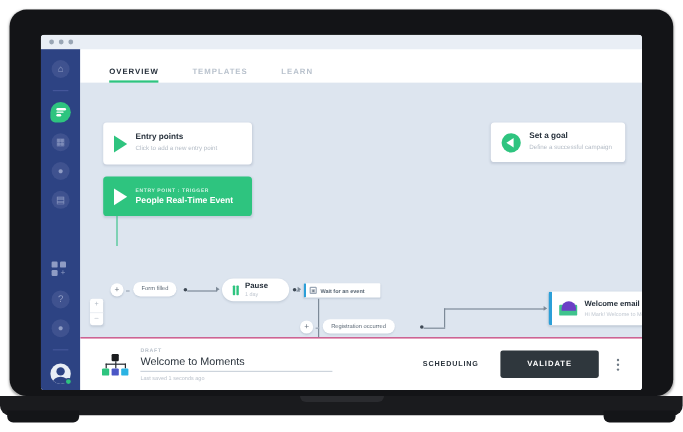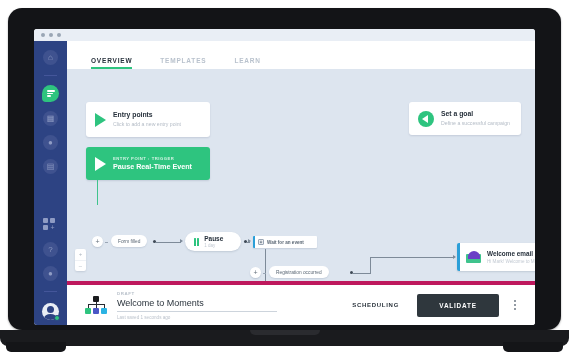--- a/index.html
+++ b/index.html
@@ -216,21 +216,21 @@
     display:flex; flex-direction:column;
   }
   .zoomctl div{ flex:1; display:flex; align-items:center; justify-content:center;
     font-size:6px; color:#aeb7c1; }
   .zoomctl div:first-child{ border-bottom:1px solid #eef1f5; }
 
   
   .bottombar{
     height:44px; background:#fff; flex:0 0 44px;
     display:flex; align-items:center; padding:0 14px 0 18px; gap:10px;
-    border-top:4px solid #be185d;
+    border-top:1px solid #be185d;
   }
   .flow-ico{ position:relative; width:22px; height:18px; flex:0 0 22px;}
   .flow-ico .sq{ position:absolute; width:6px; height:6px; border-radius:1px;}
   .flow-ico .root{ left:8px; top:0; background:#1b1c1f;}
   .flow-ico .c1{ left:0; top:12px; background:#2ec47f;}
   .flow-ico .c2{ left:8px; top:12px; background:#4b57c6;}
   .flow-ico .c3{ left:16px; top:12px; background:#2bb3e3;}
   .flow-ico .bar{ position:absolute; left:2.5px; top:8px; width:17px; height:1px; background:#262a30;}
   .flow-ico .st{ position:absolute; width:1px; background:#262a30;}
   .flow-ico .st1{ left:2.5px; top:8px; height:4px;}
@@ -336,21 +336,21 @@
                 <span>
                   <div class="card-title">Set a goal</div>
                   <div class="card-sub">Define a successful campaign</div>
                 </span>
               </div>
 
               <div class="card" id="trigger-card">
                 <span class="trigger-play"></span>
                 <span>
                   <div class="trigger-eyebrow">ENTRY POINT : TRIGGER</div>
-                  <div class="trigger-title">Pause Real-Time Event</div>
+                  <div class="trigger-title">People Real-Time Event</div>
                 </span>
               </div>
 
               <div class="ln lnv lngreen" style="left:30px; top:111px; height:25px;"></div>
 
               <div class="plusnode" style="left:25px; top:167px;">+</div>
               <div class="dash" style="left:38px; top:172.5px;"></div>
               <div class="pill" style="left:44px; top:166px;">Form filled</div>
 
               <div class="dot-s" style="left:86px; top:170.8px;"></div>

